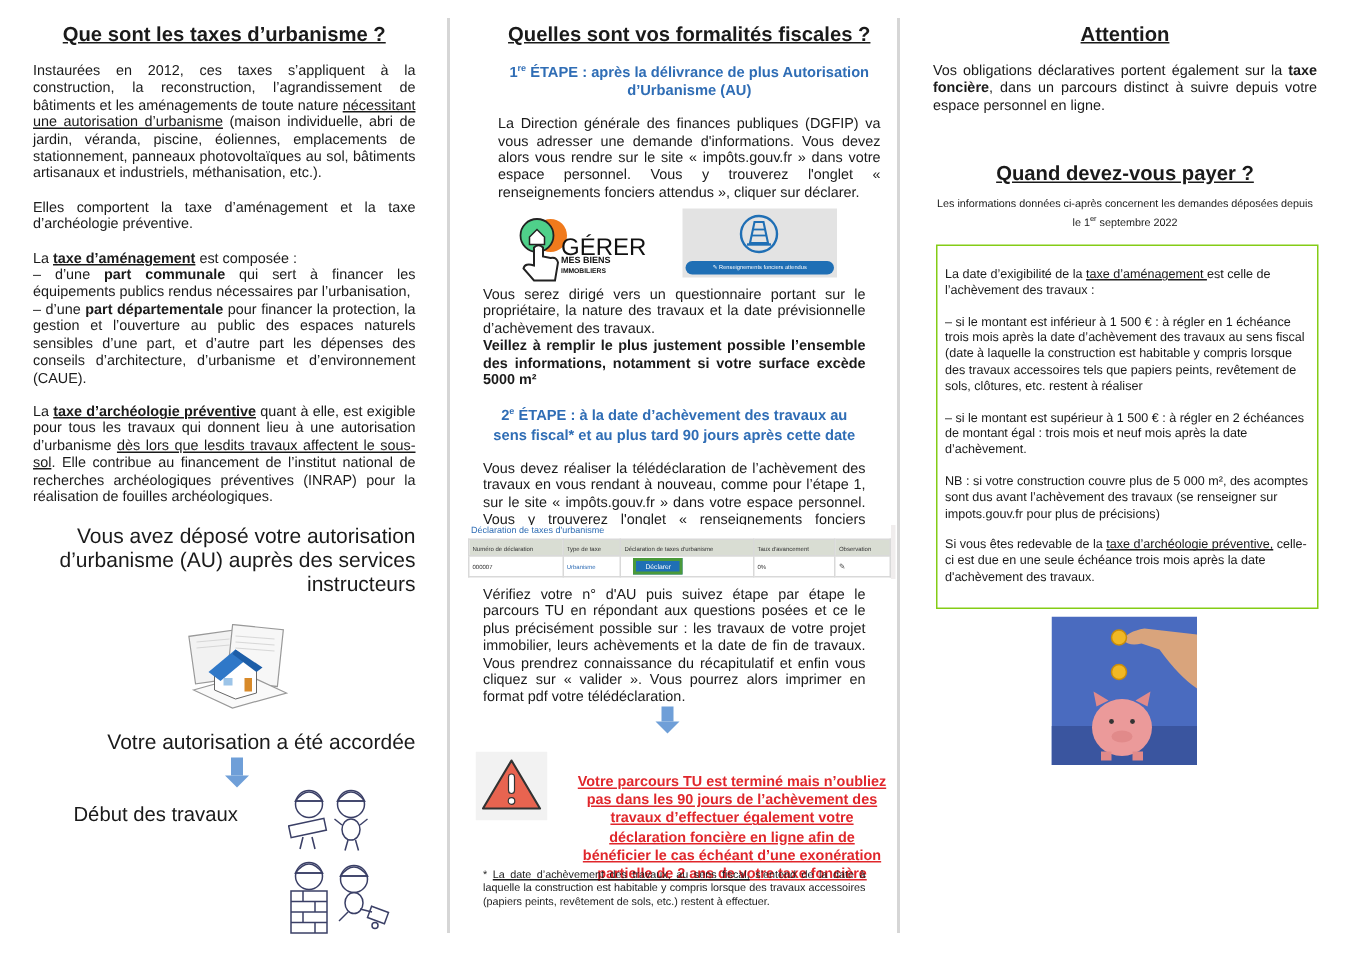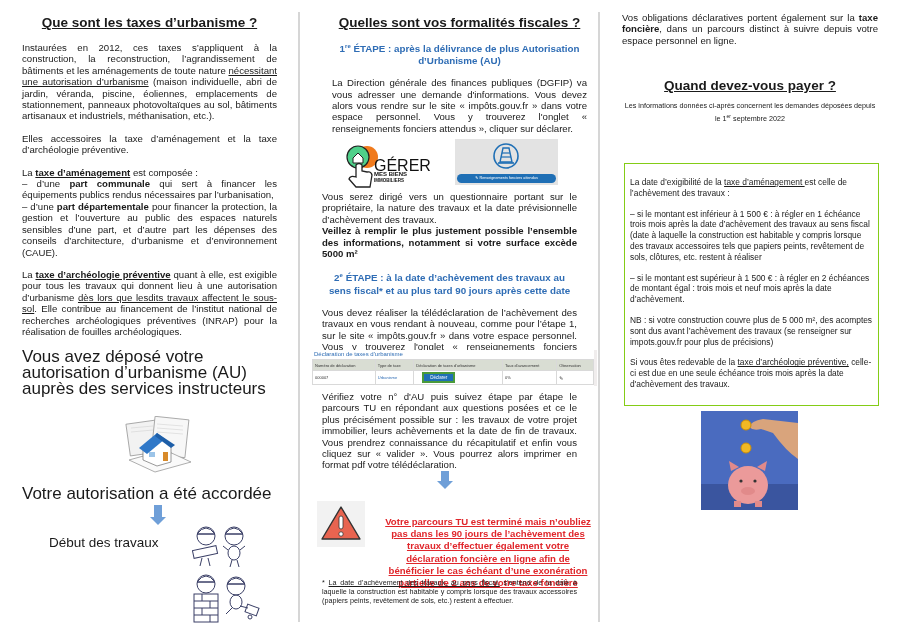--- a/index.html
+++ b/index.html
@@ -4,41 +4,41 @@
 <style>
   html,body{margin:0;padding:0;background:#fff;}
   body{width:899px;height:636px;position:relative;overflow:hidden;font-family:"Liberation Sans",sans-serif;color:#1a1a1a;}
   .col{position:absolute;top:0;height:551px;}
   .divider{position:absolute;top:12px;height:610px;width:2px;background:#d6d6d6;}
   .h1{font-weight:bold;font-size:13.5px;text-decoration:underline;text-align:center;margin:0;}
   .p{font-size:9.6px;line-height:11.4px;text-align:justify;margin:0;}
   .u{text-decoration:underline;}
   .b{font-weight:bold;}
   .blue{color:#2f6db5;font-weight:bold;text-align:center;font-size:9.8px;line-height:12px;}
-  .big{font-size:17px;text-align:left;line-height:16px;}
+  .big{font-size:14px;text-align:right;line-height:16px;}
   .arrow{position:absolute;width:16px;}
   .arrow .shaft{width:8px;margin:0 auto;background:#6f9fd8;}
   .arrow .head{width:0;height:0;border-left:8px solid transparent;border-right:8px solid transparent;border-top:8px solid #6f9fd8;}
   .red{color:#e0262b;font-weight:bold;text-decoration:underline;text-align:center;font-size:9.6px;line-height:12.2px;}
   .small{font-size:7.2px;line-height:9px;text-align:justify;}
   .box{position:absolute;border:1px solid #84cc16;box-sizing:border-box;}
   table.tu{border-collapse:collapse;width:100%;font-size:4px;}
   table.tu td{border:1px solid #d9d9d9;padding:2px;height:6px;color:#333;}
   table.tu tr.hd td{background:#d9ddd3;}
 </style>
 </head>
 <body>
 
 <div class="divider" style="left:298px"></div>
 <div class="divider" style="left:598px"></div>
 
 <div class="col" style="left:22px;width:255px">
   <h2 class="h1" style="margin-top:15px">Que sont les taxes d’urbanisme ?</h2>
   <p class="p" style="margin-top:12px"><span>Instaurées en 2012, ces taxes s’appliquent à la construction, la reconstruction, l’agrandissement de bâtiments et les aménagements de toute nature </span><span class="u">nécessitant une autorisation d’urbanisme</span><span> (maison individuelle, abri de jardin, véranda, piscine, éoliennes, emplacements de stationnement, panneaux photovoltaïques au sol, bâtiments artisanaux et industriels, méthanisation, etc.).</span></p>
-  <p class="p" style="margin-top:11px">Elles accessoires la taxe d’aménagement et la taxe d’archéologie préventive.</p>
+  <p class="p" style="margin-top:11px">Elles comportent la taxe d’aménagement et la taxe d’archéologie préventive.</p>
   <p class="p" style="margin-top:11px"><span>La </span><span class="b u">taxe d’aménagement</span><span> est composée :</span><br><span>– d’une </span><span class="b">part communale</span><span> qui sert à financer les équipements publics rendus nécessaires par l’urbanisation,</span><br><span>– d’une </span><span class="b">part départementale</span><span> pour financer la protection, la gestion et l’ouverture au public des espaces naturels sensibles d’une part, et d’autre part les dépenses des conseils d’architecture, d’urbanisme et d’environnement (CAUE).</span></p>
   <p class="p" style="margin-top:11px"><span>La </span><span class="b u">taxe d’archéologie préventive</span><span> quant à elle, est exigible pour tous les travaux qui donnent lieu à une autorisation d’urbanisme </span><span class="u">dès lors que lesdits travaux affectent le sous-sol</span><span>. Elle contribue au financement de l’institut national de recherches archéologiques préventives (INRAP) pour la réalisation de fouilles archéologiques.</span></p>
   <p class="big" style="margin:12px 0 0 0">Vous avez déposé votre autorisation d’urbanisme (AU) auprès des services instructeurs</p>
 </div>
 
 <svg style="position:absolute;left:125px;top:416px" width="70" height="58" viewBox="0 0 70 58">
   <rect x="3" y="6" width="30" height="32" fill="#f2f2f2" stroke="#999" stroke-width="0.8" transform="rotate(-8 18 22)"></rect>
   <rect x="28" y="2" width="34" height="38" fill="#f7f7f7" stroke="#999" stroke-width="0.8" transform="rotate(6 45 21)"></rect>
   <polygon points="4,44 40,34 66,46 30,56" fill="#fafafa" stroke="#999" stroke-width="0.8"></polygon>
   <g stroke="#ccc" stroke-width="0.5">
@@ -167,20 +167,21 @@
 <svg style="position:absolute;left:317px;top:501px" width="48" height="46" viewBox="0 0 48 46">
   <rect width="48" height="46" fill="#f2f2f2"></rect>
   <polygon points="24,6 43,38 5,38" fill="#e86450" stroke="#333" stroke-width="1.4" stroke-linejoin="round"></polygon>
   <rect x="22" y="15" width="4" height="13" rx="2" fill="#fff" stroke="#333" stroke-width="0.8"></rect>
   <circle cx="24" cy="33" r="2.2" fill="#fff" stroke="#333" stroke-width="0.8"></circle>
 </svg>
 <p class="red" style="position:absolute;left:367px;top:500px;width:210px;margin:16px">Votre parcours TU est terminé mais n’oubliez pas dans les 90 jours de l’achèvement des travaux d’effectuer également votre déclaration foncière en ligne afin de bénéficier le cas échéant d’une exonération partielle de 2 ans de votre taxe foncière</p>
 <p class="small" style="position:absolute;left:322px;top:578px;width:255px;margin:0"><span>* </span><span class="u">La date d’achèvement des travaux, au sens fiscal,</span><span> s’entend de la date à laquelle la construction est habitable y compris lorsque des travaux accessoires (papiers peints, revêtement de sols, etc.) restent à effectuer.</span></p>
 
 <div class="col" style="left:622px;width:256px">
+  <h2 class="h1" style="margin-top:15px">Attention</h2>
   <p class="p" style="margin-top:12px"><span>Vos obligations déclaratives portent également sur la </span><span class="b"></span><span class="b">taxe foncière</span><span>, dans un parcours distinct à suivre depuis votre espace personnel en ligne.</span></p>
   <h2 class="h1" style="margin-top:32px">Quand devez-vous payer ?</h2>
   <p style="margin:8px 0 0 0;font-size:7.2px;line-height:10px;text-align:center"><span>Les informations données ci-après concernent les demandes déposées depuis le 1</span><sup style="font-size:5px">er</sup><span> septembre 2022</span></p>
 </div>
 
 <div class="box" style="left:624px;top:163px;width:255px;height:243px;padding:13px 5px 0 5px">
   <p class="p" style="font-size:8.4px;line-height:10.8px;text-align:left"><span>La date d’exigibilité de la </span><span class="u">taxe d’aménagement </span><span>est celle de l’achèvement des travaux :</span></p>
   <p class="p" style="font-size:8.4px;line-height:10.8px;text-align:left;margin-top:10px">– si le montant est inférieur à 1 500 € : à régler en 1 échéance trois mois après la date d’achèvement des travaux au sens fiscal (date à laquelle la construction est habitable y compris lorsque des travaux accessoires tels que papiers peints, revêtement de sols, clôtures, etc. restent à réaliser</p>
   <p class="p" style="font-size:8.4px;line-height:10.8px;text-align:left;margin-top:10px">– si le montant est supérieur à 1 500 € : à régler en 2 échéances de montant égal : trois mois et neuf mois après la date d’achèvement.</p>
   <p class="p" style="font-size:8.4px;line-height:10.8px;text-align:left;margin-top:10px">NB : si votre construction couvre plus de 5 000 m², des acomptes sont dus avant l’achèvement des travaux (se renseigner sur impots.gouv.fr pour plus de précisions)</p>

